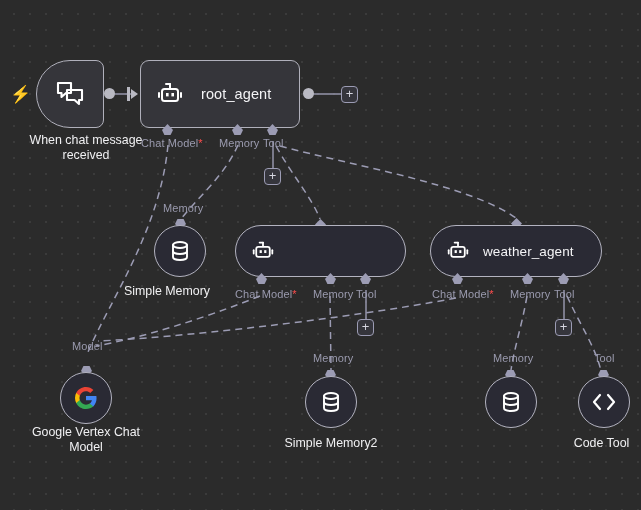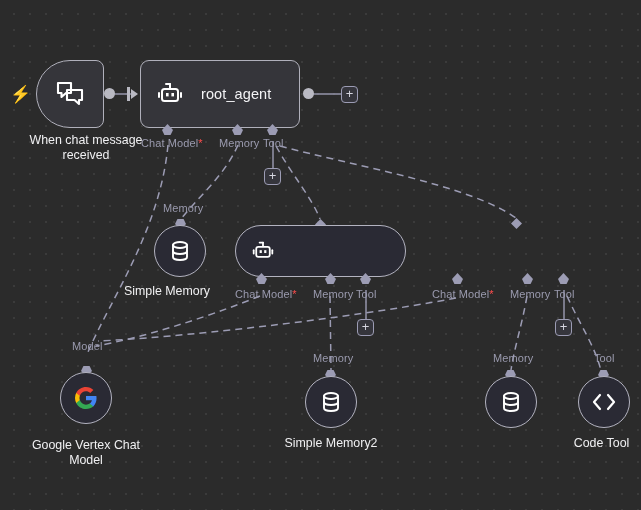--- a/index.html
+++ b/index.html
@@ -204,20 +204,34 @@
   <div class="plabel" style="left:235px; top:288px;">
     <span>Chat Model</span><span class="req">*</span>
   </div>
   <div class="dia up" style="left:325px; top:273px;"></div>
   <div class="plabel" style="left:313px; top:288px;">Memory</div>
   <div class="dia up" style="left:360px; top:273px;"></div>
   <div class="plabel" style="left:356px; top:288px;">Tool</div>
   <div class="plus" style="left:357px; top:319px;">+</div>
 
   <div class="dia plain" style="left:511px; top:218px;"></div>
+  <div class="agent-pill" style="left:430px; top:225px; width:172px;">
+    <span>
+      <svg class="ic" width="22" height="22" viewBox="0 0 26 26" fill="none" stroke="#ffffff" stroke-width="2.1" stroke-linejoin="round" stroke-linecap="round">
+        <path d="M13 3 v4"></path>
+          <path d="M13 3 h-4"></path>
+        <rect x="5" y="8" width="16" height="12" rx="2.5"></rect>
+        <rect x="9" y="12" width="2.6" height="3.4" fill="#ffffff" stroke="none"></rect>
+        <rect x="14.4" y="12" width="2.6" height="3.4" fill="#ffffff" stroke="none"></rect>
+        <path d="M2 12 v4"></path>
+          <path d="M24 12 v4"></path>
+      </svg>
+    </span>
+    <span class="agent-title small">weather_agent</span>
+  </div>
   <div class="dia up" style="left:452px; top:273px;"></div>
   <div class="plabel" style="left:432px; top:288px;">
     <span>Chat Model</span><span class="req">*</span>
   </div>
   <div class="dia up" style="left:522px; top:273px;"></div>
   <div class="plabel" style="left:510px; top:288px;">Memory</div>
   <div class="dia up" style="left:558px; top:273px;"></div>
   <div class="plabel" style="left:554px; top:288px;">Tool</div>
   <div class="plus" style="left:555px; top:319px;">+</div>
 
@@ -226,21 +240,21 @@
   <div class="circ" style="left:60px; top:372px;">
     <span>
       <svg class="ic" width="24" height="24" viewBox="0 0 48 48">
         <path fill="#4285F4" d="M45.1 24.5c0-1.6-.14-3.14-.41-4.64H24v8.79h11.8c-.51 2.73-2.05 5.05-4.38 6.6v5.5h7.08c4.14-3.82 6.6-9.44 6.6-16.25z"></path>
         <path fill="#34A853" d="M24 46c5.94 0 10.93-1.97 14.57-5.33l-7.08-5.5c-1.97 1.32-4.49 2.1-7.49 2.1-5.76 0-10.63-3.89-12.37-9.11H4.3v5.7C7.95 41.12 15.4 46 24 46z"></path>
         <path fill="#FBBC05" d="M11.63 28.16c-.44-1.32-.69-2.73-.69-4.16s.25-2.84.69-4.16v-5.7H4.3A21.95 21.95 0 0 0 2 24c0 3.55.85 6.91 2.3 9.86l7.33-5.7z"></path>
         <path fill="#EA4335" d="M24 10.73c3.25 0 6.17 1.12 8.47 3.31l6.28-6.28C34.93 4.18 29.94 2 24 2 15.4 2 7.95 6.88 4.3 13.99l7.33 5.7C13.37 14.62 18.24 10.73 24 10.73z"></path>
       </svg>
     </span>
   </div>
-  <div class="cap" style="left:20px; top:438px; width:132px;">Google Vertex Chat
+  <div class="cap" style="left:20px; top:425px; width:132px;">Google Vertex Chat
 Model</div>
 
   <div class="dia dn" style="left:325px; top:370px;"></div>
   <div class="plabel" style="left:313px; top:352px;">Memory</div>
   <div class="circ" style="left:305px; top:376px;">
     <span>
       <svg class="ic" width="24" height="24" viewBox="0 0 24 24" fill="none" stroke="#ffffff" stroke-width="1.9" stroke-linejoin="round" stroke-linecap="round">
         <ellipse cx="12" cy="6" rx="7" ry="3"></ellipse>
         <path d="M5 6 v12 c0 1.7 3.1 3 7 3 s7 -1.3 7 -3 V6"></path>
         <path d="M5 12 c0 1.7 3.1 3 7 3 s7 -1.3 7 -3"></path>

